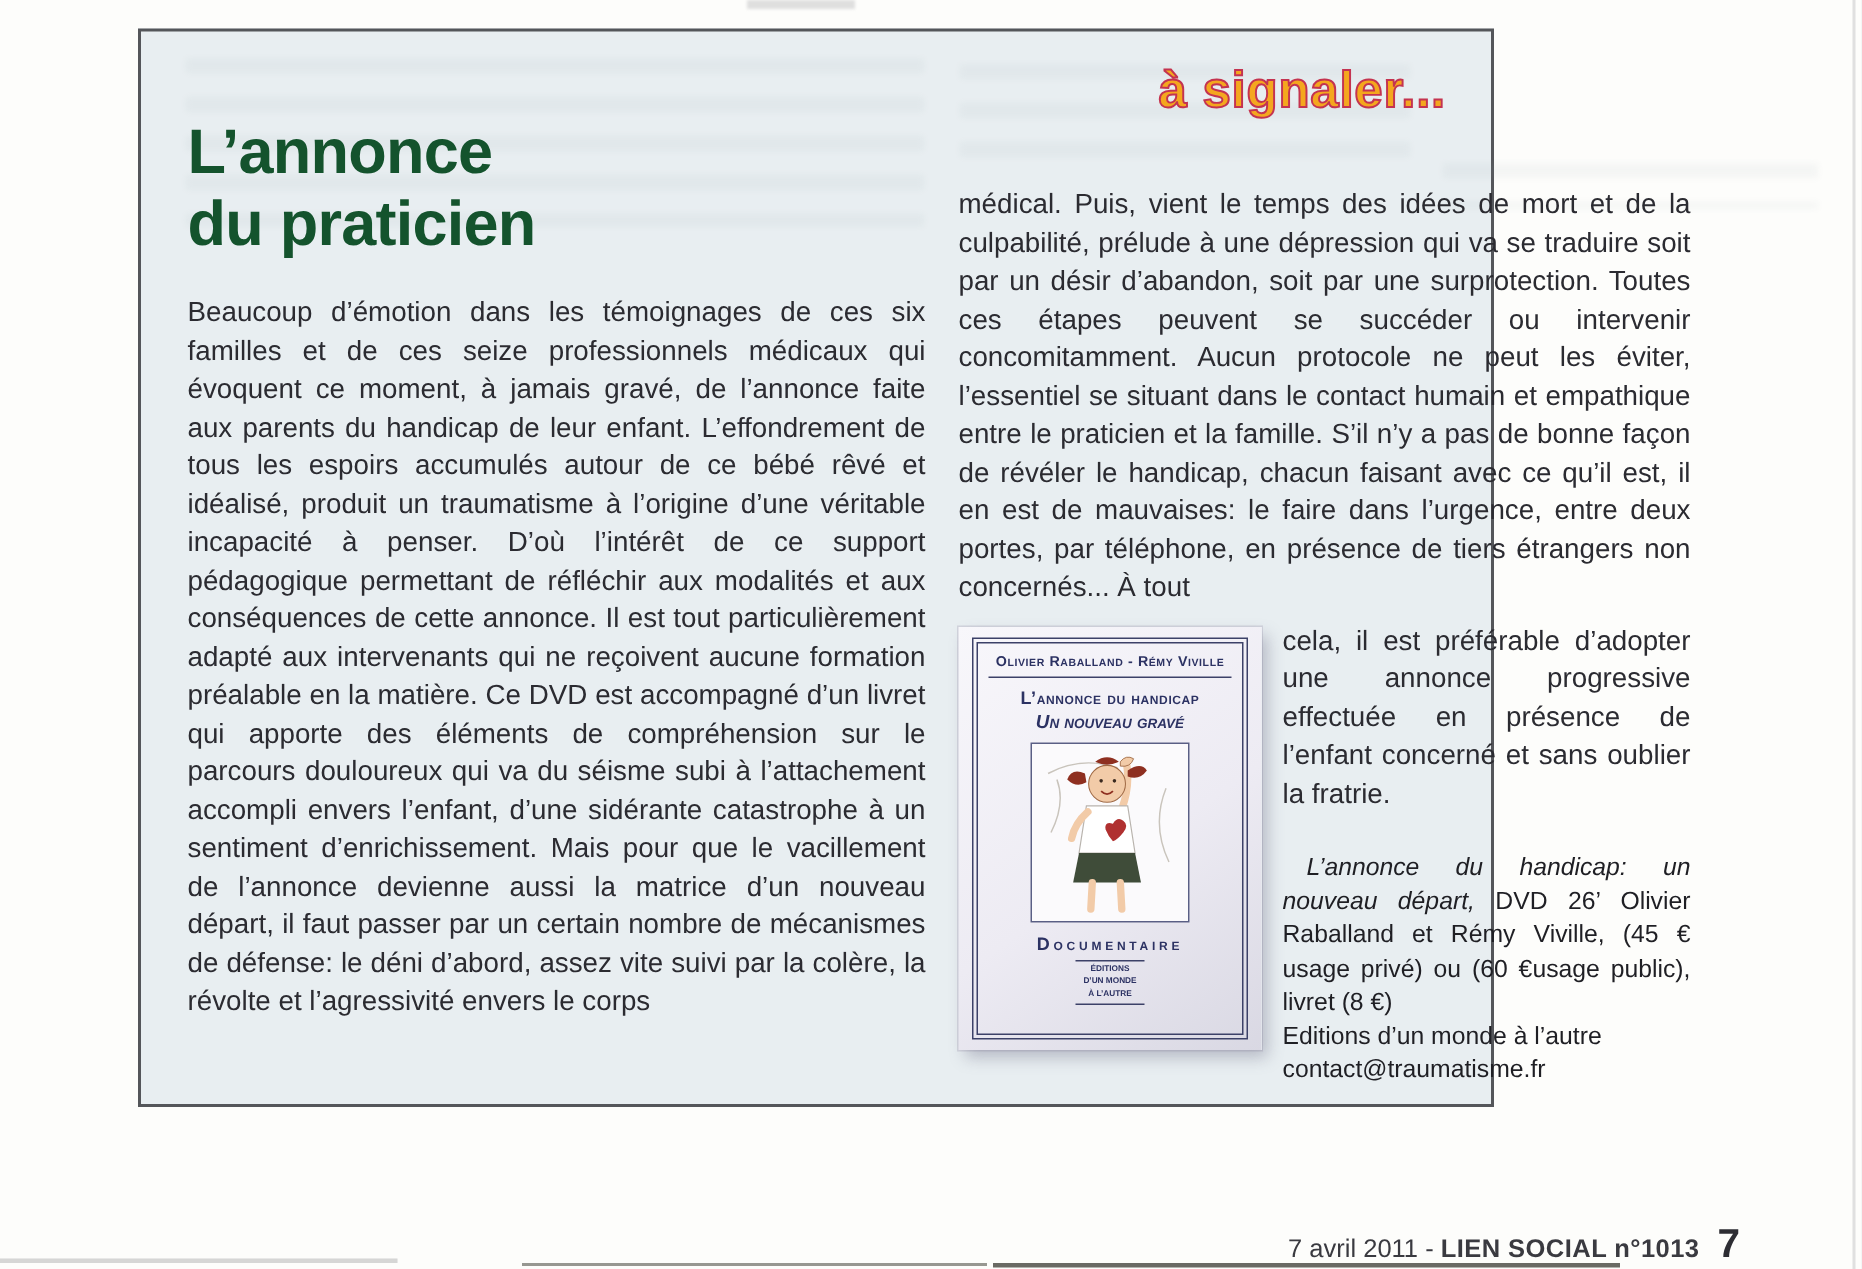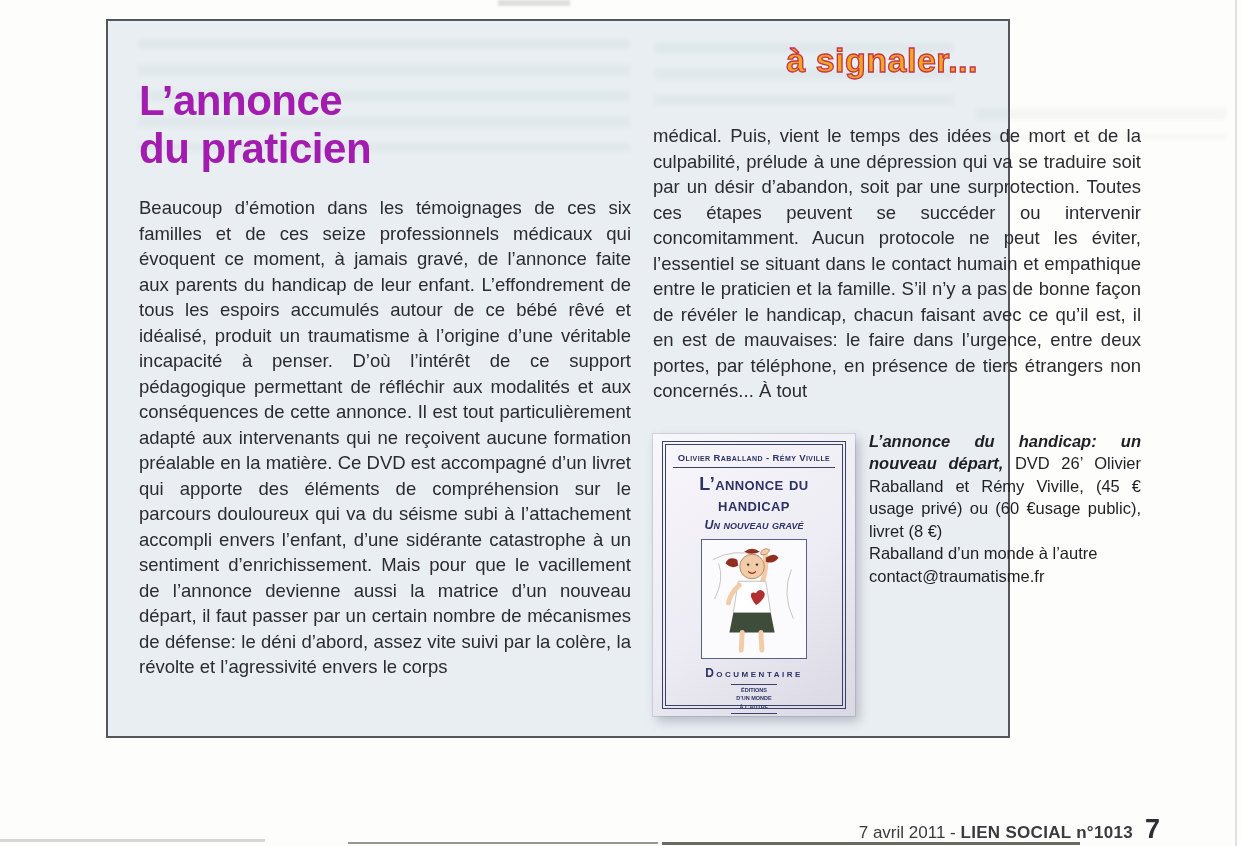--- a/index.html
+++ b/index.html
@@ -3,21 +3,21 @@
 <meta charset="utf-8">
 <style>
   html,body{margin:0;padding:0;}
   body{
     width:1241px;height:846px;position:relative;overflow:hidden;
     background:#fdfdfb;
     font-family:"Liberation Sans",sans-serif;
   }
   
   .panel{
-    position:absolute;left:106px;top:19px;width:904px;height:719px;
+    position:absolute;left:92px;top:19px;width:904px;height:719px;
     box-sizing:border-box;border:2px solid #54565a;background:#e8eef1;
   }
   
   .ghost{
     position:absolute;opacity:.45;filter:blur(2px);pointer-events:none;
     background:repeating-linear-gradient(180deg,
       rgba(135,150,160,.16) 0 10px, transparent 10px 26px);
   }
   .ghost.g1{left:30px;top:18px;width:492px;height:112px;}
   .ghost.g2{left:546px;top:22px;width:300px;height:78px;}
@@ -26,21 +26,21 @@
   .flag{
     position:absolute;top:20px;right:30px;
     font-size:34px;font-weight:bold;letter-spacing:.5px;
     color:#f4a71e;-webkit-text-stroke:1.3px #c43351;
     text-shadow:0 0 1px rgba(250,220,90,.5);
   }
   
   .title{
     position:absolute;left:31px;top:56px;margin:0;
     font-size:42px;line-height:48px;font-weight:bold;letter-spacing:-.5px;
-    color:#a21caf;
+    color:#14532d;
   }
   
   .body-text{
     font-family:Liberation Sans, sans-serif;
     font-size:18.5px;line-height:25.5px;text-align:justify;
     color:#2b2b31;margin:0;hyphens:auto;-webkit-hyphens:auto;
   }
   .col-left{position:absolute;left:31px;top:174px;width:492px;}
   .col-right{position:absolute;left:545px;top:102px;width:488px;}
   .media-block{margin-top:10px;}
@@ -55,38 +55,38 @@
   .cover-frame{
     width:100%;height:100%;box-sizing:border-box;position:relative;
     border:1px solid #3c4168;outline:1px solid #3c4168;outline-offset:2px;
     padding:7px 5px 5px;text-align:center;color:#2c3263;background:transparent;
   }
   .cover-authors{
     font-size:9.5px;font-weight:bold;font-variant:small-caps;letter-spacing:.4px;
     padding-bottom:4px;margin:0 2px 6px;border-bottom:1px solid #3c4168;
     white-space:nowrap;
   }
-  .cover-title{font-size:18px;font-weight:bold;font-variant:small-caps;letter-spacing:.4px;}
+  .cover-title{font-size:12px;font-weight:bold;font-variant:small-caps;letter-spacing:.4px;}
   .cover-subtitle{font-size:12.5px;font-weight:bold;font-style:italic;font-variant:small-caps;margin-top:2px;}
   .cover-art{
     width:104px;height:118px;border:1px solid #5a5f85;background:#fbfafc;
     margin:7px auto 7px;overflow:hidden;
   }
   .cover-genre{font-size:12px;font-weight:bold;font-variant:small-caps;letter-spacing:2.5px;}
   .cover-publisher{
     display:inline-block;margin-top:4px;padding:1px 5px;
     font-size:5.5px;font-weight:bold;line-height:1.6;text-transform:uppercase;
     border-top:1px solid #3c4168;border-bottom:1px solid #3c4168;color:#2c3263;
   }
   
   .caption{
     margin-top:26px;font-size:16.5px;line-height:22.5px;color:#1f1f24;
     text-align:justify;
   }
-  .cap-lead{font-weight:bold;font-style:italic;}
+  .cap-lead{font-weight:normal;font-style:italic;margin-left:16px;}
   
   .footer{
     position:absolute;top:777px;right:81px;display:flex;align-items:baseline;
     font-size:17px;color:#3a3a40;white-space:pre;margin-top:37px;
   }
   .footer .issue{font-weight:bold;letter-spacing:.3px;}
   .footer .pagenum{font-weight:bold;font-size:27px;margin-left:12px;color:#2d2d33;}
   
   .artifact{position:absolute;pointer-events:none;}
   .a-top{left:498px;top:0;width:72px;height:6px;background:#d8d8d8;filter:blur(1px);opacity:.8;}
@@ -151,22 +151,23 @@
 
                 <path d="M38,94 L37,112" stroke="#f2cba8" stroke-width="5" stroke-linecap="round"></path>
                 <path d="M57,94 L58,112" stroke="#f2cba8" stroke-width="5" stroke-linecap="round"></path>
               </svg>
             </div>
             <div class="cover-genre">Documentaire</div>
             <div class="cover-publisher"><span>Éditions</span><br><span>d’un monde</span><br><span>à l’autre</span></div>
           </div>
         </div>
 
+        <p class="body-text">cela, il est préférable d’adopter une annonce progressive effectuée en présence de l’enfant concerné et sans oublier la fratrie.</p>
 
-        <div class="caption"><span class="cap-lead">L’annonce du handicap: un nouveau départ,</span><span> DVD 26’ Olivier Raballand et Rémy Viville, (45 € usage privé) ou (60 €usage public), livret (8 €)</span><br><span>Raballand d’un monde à l’autre</span><br><span>contact@traumatisme.fr</span></div>
+        <div class="caption"><span class="cap-lead">L’annonce du handicap: un nouveau départ,</span><span> DVD 26’ Olivier Raballand et Rémy Viville, (45 € usage privé) ou (60 €usage public), livret (8 €)</span><br><span>Editions d’un monde à l’autre</span><br><span>contact@traumatisme.fr</span></div>
 
       </div>
     </div>
 
   </div>
 
   <div class="footer"><span>7 avril 2011 - </span><span class="issue">LIEN SOCIAL n°1013</span><span class="pagenum">7</span></div>
 
   <div class="artifact a-top"></div>
   <div class="artifact a-line1"></div>

